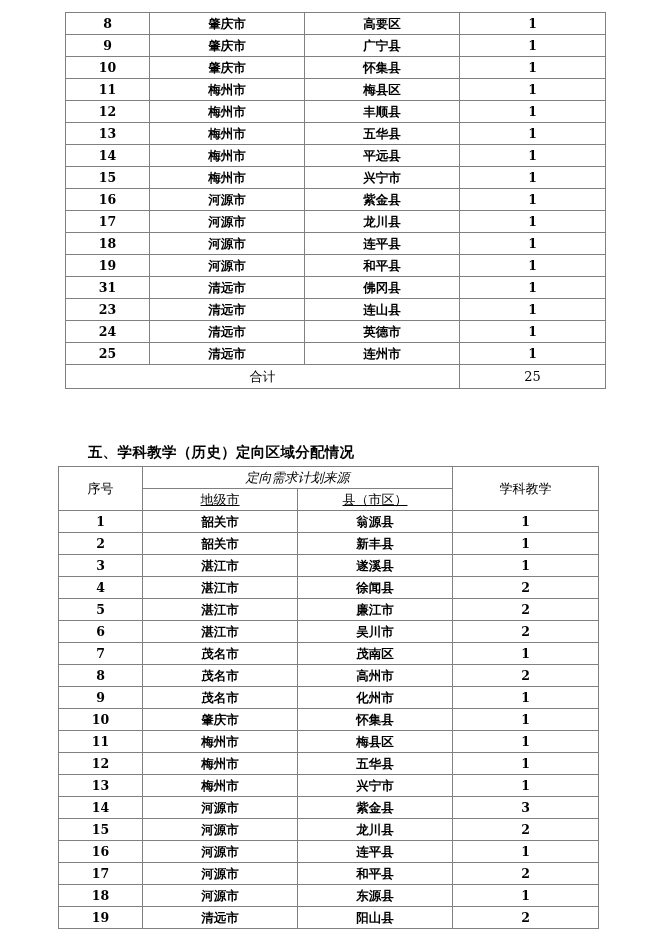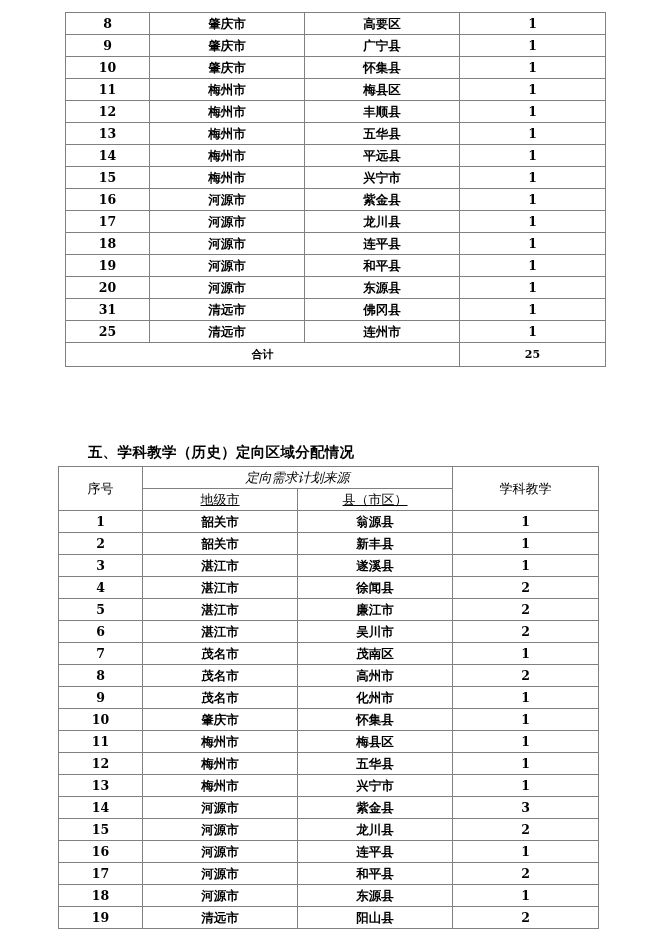--- a/index.html
+++ b/index.html
@@ -46,24 +46,24 @@
     font-weight: normal;
     font-size: 13px;
   }
   
   .c-seq   { width: 84px;  }
   .c-city  { width: 155px; }
   .c-county{ width: 155px; }
   .c-quota { width: 146px; }
 
   .row-total td {
-    font-weight: bold;
+    font-weight: normal;
     height: 23px;
     line-height: 22px;
-    font-size: 11px;
+    font-size: 13px;
   }
 
   
   .table1-wrap {
     position: absolute;
     left: 65px;
     top: 12px;
   }
 
   
@@ -168,29 +168,35 @@
             <td>连平县</td>
             <td>1</td>
           </tr>
           <tr>
             <td>19</td>
             <td>河源市</td>
             <td>和平县</td>
             <td>1</td>
           </tr>
           <tr>
-            <td>20</td>
-            <td>河源市</td>
-            <td>东源县</td>
-            <td>1</td>
-          </tr>
-          <tr>
             <td>31</td>
             <td>清远市</td>
             <td>佛冈县</td>
+            <td>1</td>
+          </tr>
+          <tr>
+            <td>23</td>
+            <td>清远市</td>
+            <td>连山县</td>
+            <td>1</td>
+          </tr>
+          <tr>
+            <td>24</td>
+            <td>清远市</td>
+            <td>英德市</td>
             <td>1</td>
           </tr>
           <tr>
             <td>25</td>
             <td>清远市</td>
             <td>连州市</td>
             <td>1</td>
           </tr>
         </tbody>
       <tfoot>

